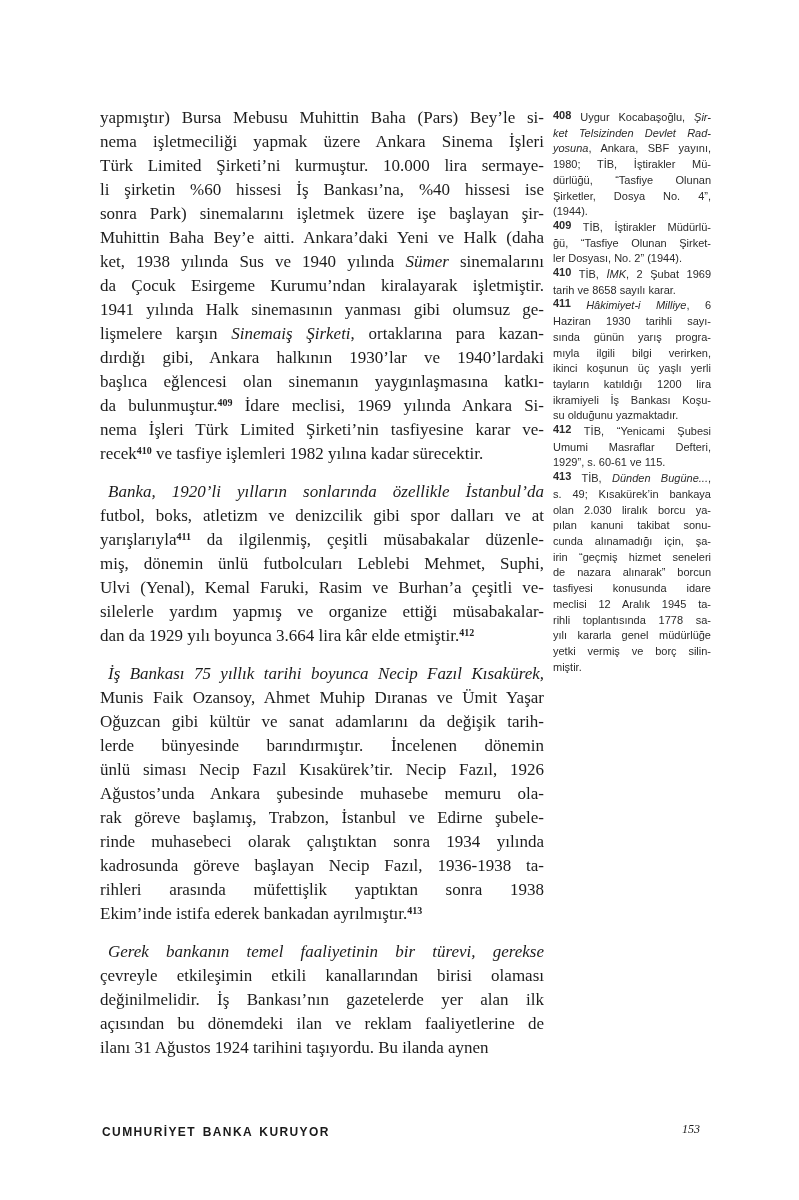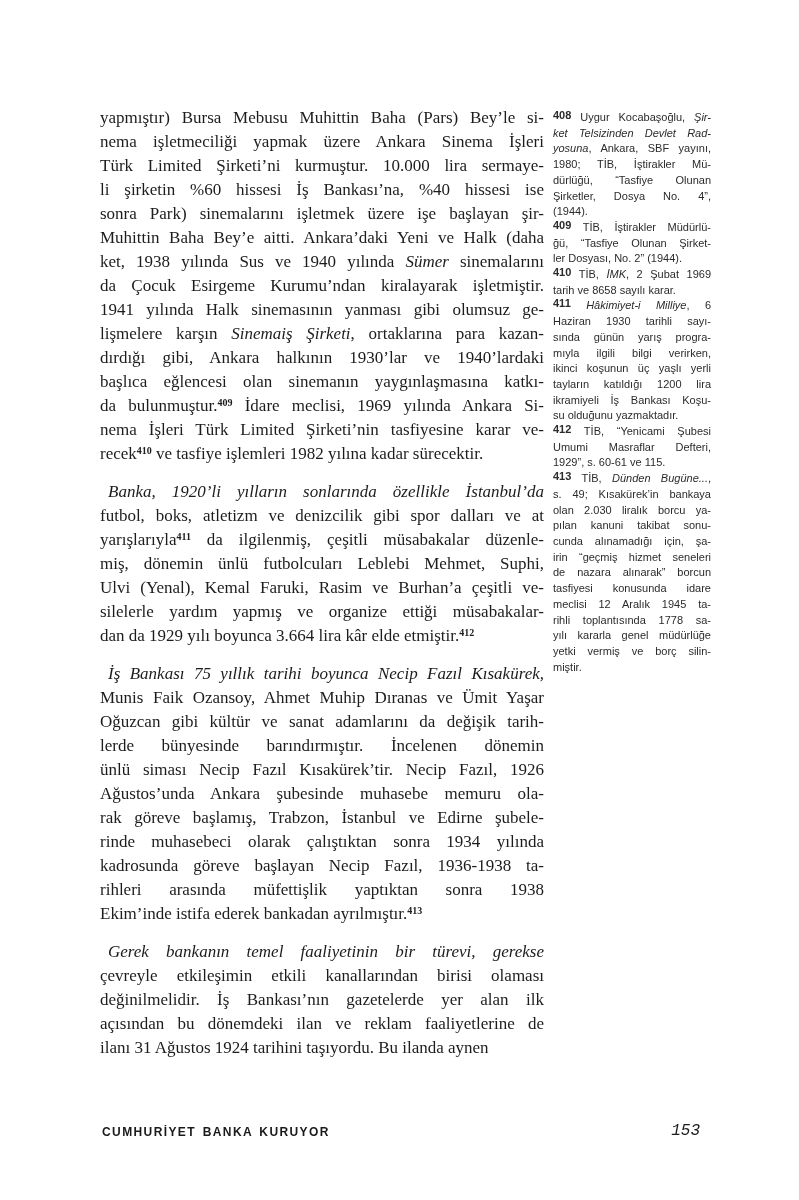--- a/index.html
+++ b/index.html
@@ -71,23 +71,23 @@
     letter-spacing: 1.4px;
     word-spacing: 2px;
     color: #1a1a1a;
   }
   .page-number {
     position: absolute;
     left: 600px;
     top: 1122px;
     width: 100px;
     text-align: right;
-    font-family: Liberation Mono, monospace;
+    font-family: Liberation Serif, serif;
     font-style: italic;
-    font-size: 16px;
+    font-size: 12px;
     color: #1c1c1c;
   }
 </style>
 </head>
 <body>
 
 <div class="page">
   <div class="main-col">
       <div class="para">
         <div class="tline"><span>yapmıştır) Bursa Mebusu Muhittin Baha (Pars) Bey’le si-</span></div>

